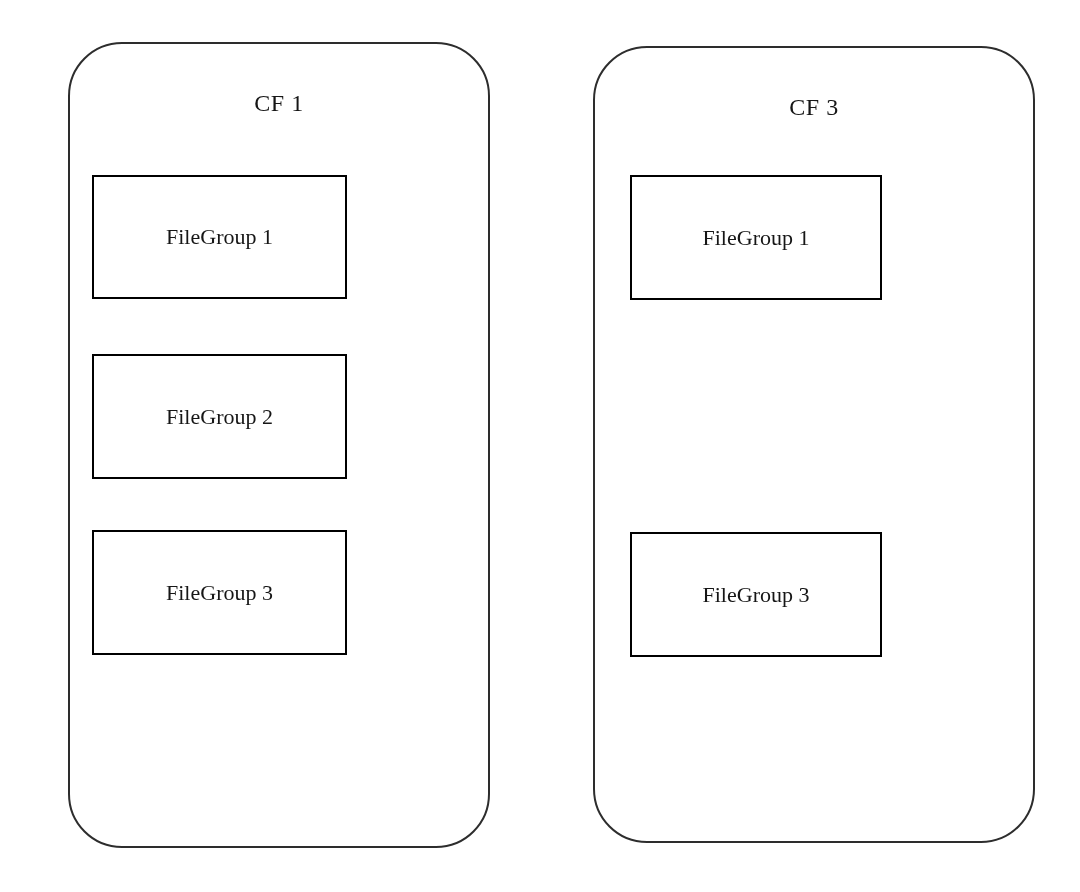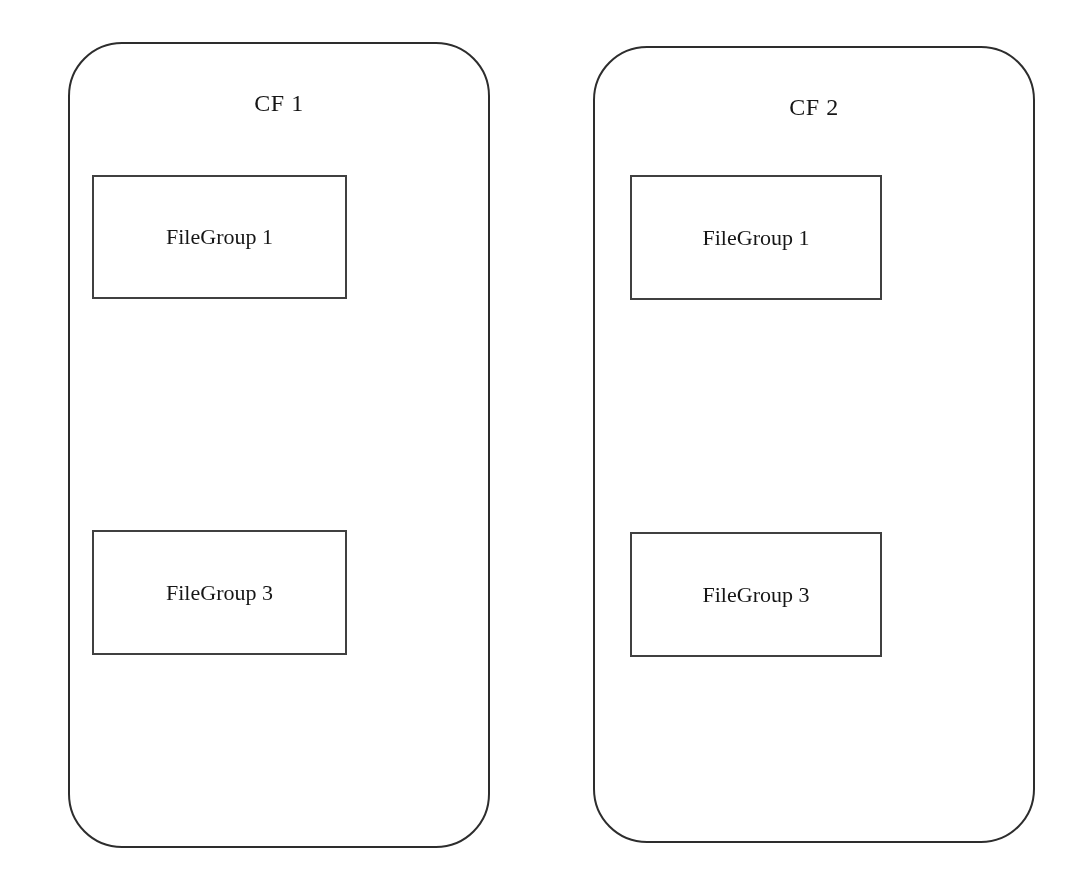--- a/index.html
+++ b/index.html
@@ -40,21 +40,21 @@
     top: 46px;
     left: 0;
     width: 100%;
     text-align: center;
     font-size: 24px;
     letter-spacing: 0.5px;
     color: #161616;
   }
   .fg-box {
     position: absolute;
-    border: 2px solid #404040;
+    border: 2px solid #000000;
     background: #ffffff;
     box-sizing: border-box;
     display: flex;
     align-items: center;
     justify-content: center;
   }
   .fg-box span {
     font-size: 22px;
     color: #161616;
   }
@@ -71,28 +71,31 @@
 
 <div class="canvas">
 
   <div class="container container-cf1">
     <div class="container-title">CF 1</div>
 
     <div class="fg-box cf1-fg1">
       <span>FileGroup 1</span>
     </div>
 
+    <div class="fg-box cf1-fg2">
+      <span>FileGroup 2</span>
+    </div>
 
     <div class="fg-box cf1-fg3">
       <span>FileGroup 3</span>
     </div>
   </div>
 
   <div class="container container-cf2">
-    <div class="container-title">CF 2</div>
+    <div class="container-title">CF 3</div>
 
     <div class="fg-box cf2-fg1">
       <span>FileGroup 1</span>
     </div>
 
     <div class="fg-box cf2-fg3">
       <span>FileGroup 3</span>
     </div>
   </div>
 

